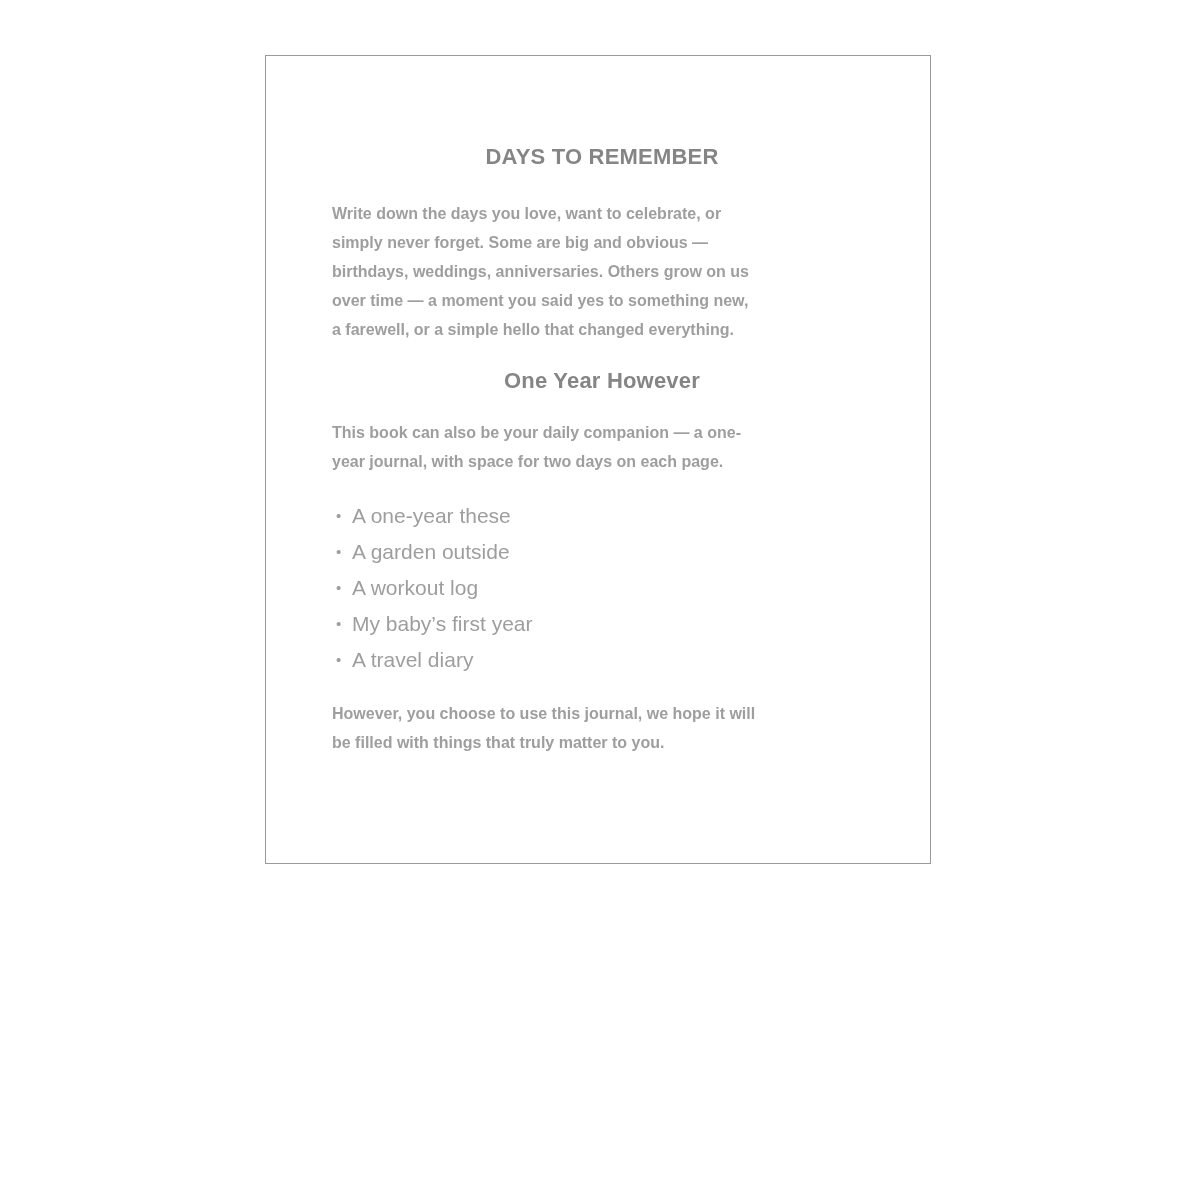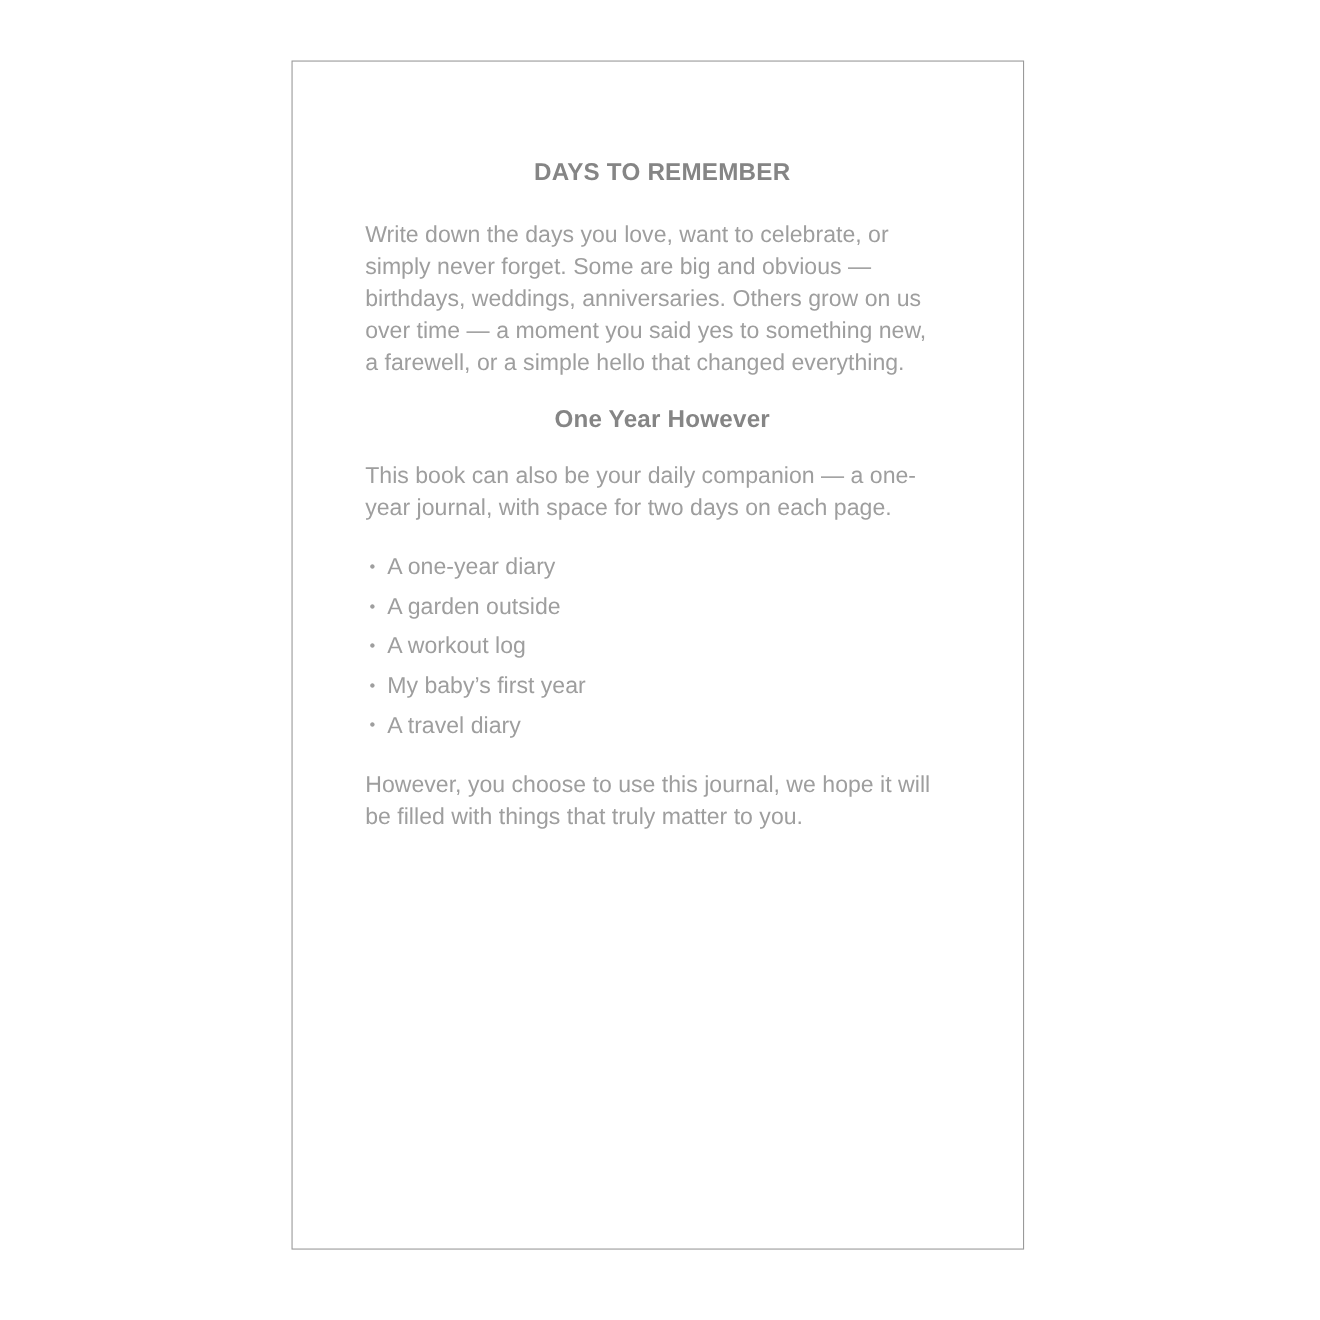--- a/index.html
+++ b/index.html
@@ -16,43 +16,44 @@
     width: 1200px;
     height: 1200px;
     background: #ffffff;
     overflow: hidden;
   }
   .card {
     position: absolute;
     left: 265px;
     top: 55px;
     width: 666px;
-    height: 1081px;
+    height: 809px;
     box-sizing: border-box;
     background: #ffffff;
     border: 1px solid var(--border, #9a9a9a);
     padding: 86px 58px 0 66px;
   }
   h1.title, h2.subtitle {
     font-size: 22px;
     line-height: 29px;
     font-weight: bold;
     color: var(--heading, #858585);
     text-align: center;
     letter-spacing: 0.2px;
     margin: 0;
   }
   h1.title { margin-bottom: 28px; }
   h2.subtitle { margin: 0 0 23px 0; }
   p.body {
-    font-size: 21px;
+    font-size: 16px;
     line-height: 29px;
     color: var(--body, #9e9e9e);
     margin: 0 0 22px 0;
     white-space: pre-line;
+    font-weight: bold;
   }
   p.body.last { margin-bottom: 12px; }
   ul.theme-list {
     list-style: none;
     margin: 25px 0 25px 0;
     padding: 0;
   }
   ul.theme-list li {
     position: relative;
     padding-left: 20px;
@@ -88,21 +89,21 @@
 
     <h2 class="subtitle">One Year However</h2>
 
     <p class="body">This book can also be your daily companion — a one-
 year journal, with space for two days on each page.</p>
 
 
     <ul class="theme-list">
       <li>
         <span class="dot">•</span>
-        <span>A one-year diary</span>
+        <span>A one-year these</span>
       </li>
       <li>
         <span class="dot">•</span>
         <span>A garden outside</span>
       </li>
       <li>
         <span class="dot">•</span>
         <span>A workout log</span>
       </li>
       <li>

